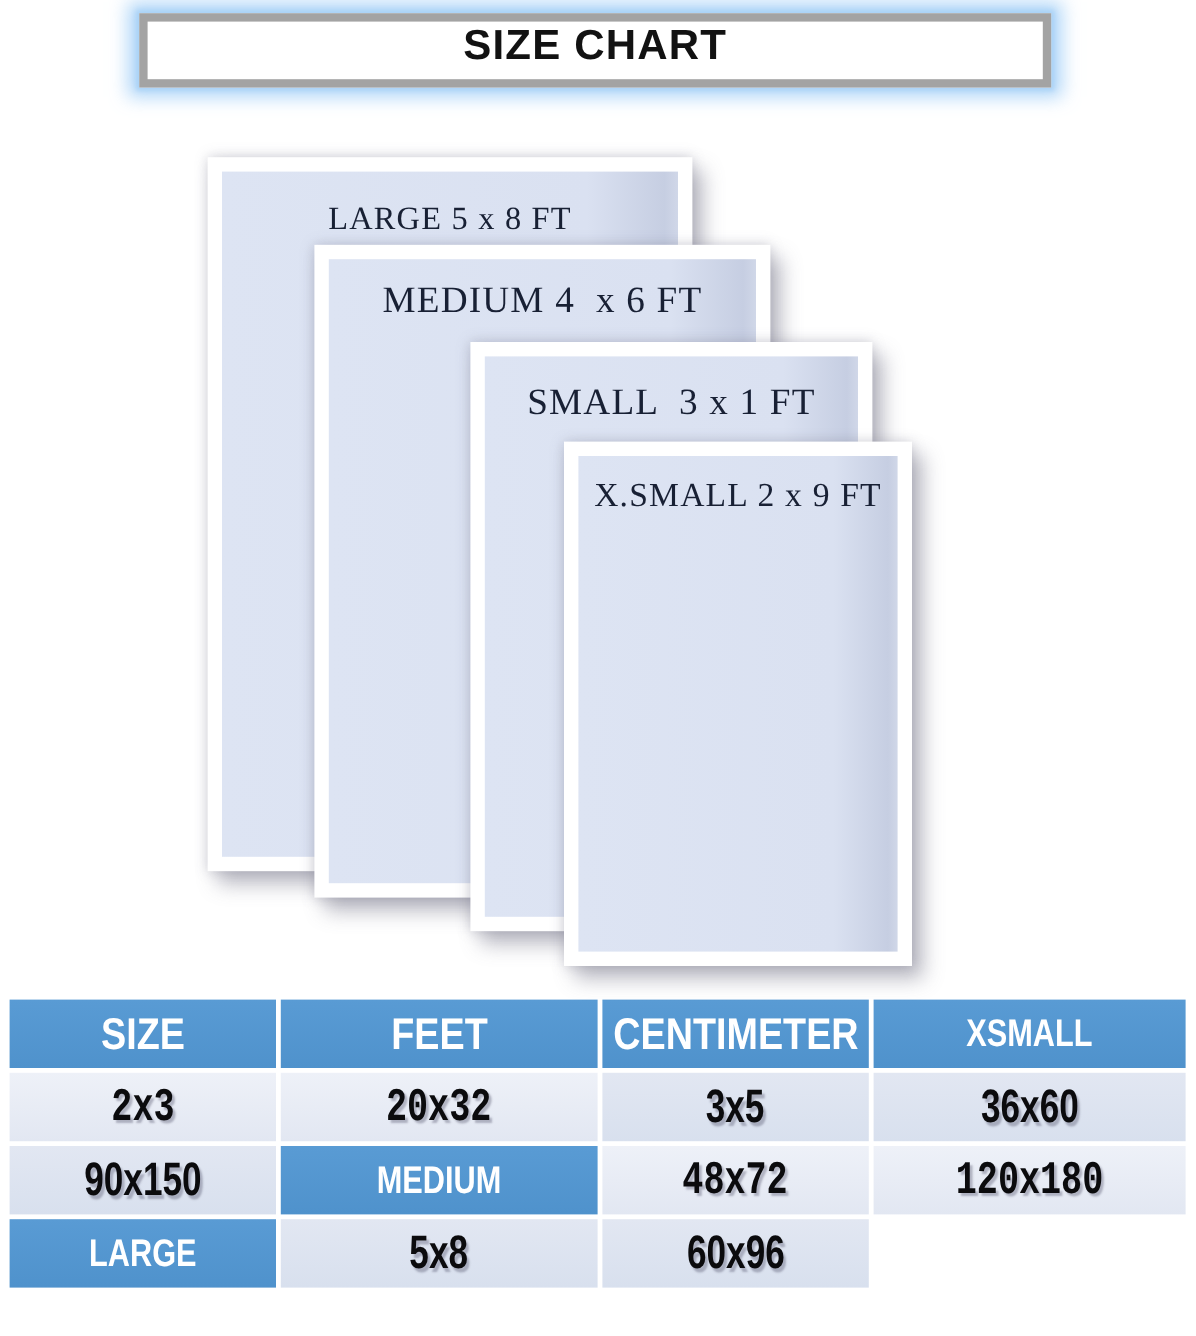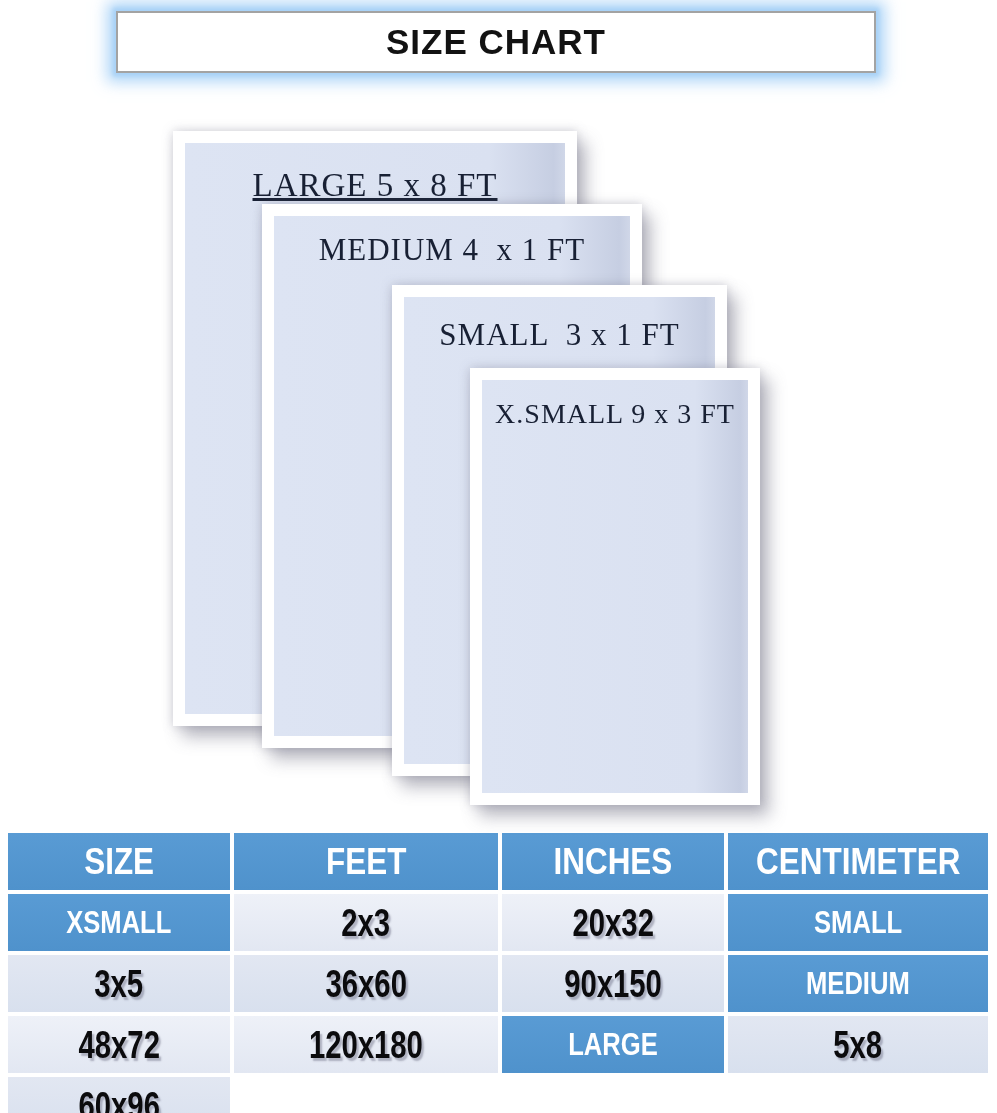--- a/index.html
+++ b/index.html
@@ -4,23 +4,23 @@
 <style>
   html,body{margin:0;padding:0;background:#ffffff;}
   #canvas{
     position:relative;width:997px;height:1113px;background:#ffffff;
     overflow:hidden;font-family:"Liberation Sans",sans-serif;
   }
 
   
   .banner{
     position:absolute;left:116px;top:11px;width:760px;height:62px;
-    background:#ffffff;border:2px solid #a3a3a3;box-sizing:border-box;
+    background:#ffffff;border:7px solid #a3a3a3;box-sizing:border-box;
     box-shadow:0 0 4px 3px #a9d2f6, 0 0 14px 9px rgba(150,200,245,0.75);
-    display:flex;align-items:center;justify-content:center;
+    display:flex;justify-content:center;
   }
   .banner-title{
     font-size:35px;font-weight:bold;color:#121212;letter-spacing:1px;
   }
 
   
   .rug{
     position:absolute;background:#ffffff;
     box-shadow:0 0 10px rgba(120,120,140,0.35), 9px 11px 16px rgba(105,105,125,0.45);
   }
@@ -30,36 +30,36 @@
   }
   .rug-label{
     position:absolute;left:0;width:100%;text-align:center;
     font-family:"Liberation Serif",serif;color:#182034;
     letter-spacing:1px;white-space:pre;
   }
   #rug-large  {left:173px;top:131px;width:404px;height:595px;z-index:1;}
   #rug-medium {left:262px;top:204px;width:380px;height:544px;z-index:2;}
   #rug-small  {left:392px;top:285px;width:335px;height:491px;z-index:3;}
   #rug-xsmall {left:470px;top:368px;width:290px;height:437px;z-index:4;}
-  #rug-large  .rug-label{top:24px;font-size:33px;text-decoration:underline;}
+  #rug-large  .rug-label{top:24px;font-size:27px;}
   #rug-medium .rug-label{top:16px;font-size:31px;}
   #rug-small  .rug-label{top:20px;font-size:31px;}
   #rug-xsmall .rug-label{top:18px;font-size:28px;}
 
   
   .size-table{
     position:absolute;left:8px;top:805px;width:796px;height:301px;
     display:grid;
     grid-template-columns:222px 264px 222px 260px;
     grid-template-rows:57px 57px 57px 57px 57px;
     gap:4px;background:#ffffff;margin-top:28px;
   }
   .cell{display:flex;align-items:center;justify-content:center;overflow:hidden;}
   .blue{background:linear-gradient(180deg,#599bd4 0%,#4f92cc 100%);}
-  .light-a{background:linear-gradient(180deg,#eef1f8 0%,#e2e7f2 100%);}
+  .light-a{background:linear-gradient(180deg,#eef1f8 0%,#e2e7f2 100%);font-family:Liberation Mono, monospace;}
   .light-b{background:linear-gradient(180deg,#e2e7f2 0%,#d8e0ee 100%);}
   .th{color:#ffffff;font-size:37px;font-weight:bold;}
   .rowlabel{color:#ffffff;font-size:32px;font-weight:bold;}
   .val{color:#0b0b0d;font-size:39px;font-weight:bold;
        text-shadow:3px 3px 2px rgba(70,70,95,0.35);}
   .cond-85{display:inline-block;transform:scaleX(0.85);}
   .cond-80{display:inline-block;transform:scaleX(0.80);}
   .cond-75{display:inline-block;transform:scaleX(0.75);}
 </style>
 </head>
@@ -72,63 +72,57 @@
   </div>
 
   <div>
     <div class="rug" id="rug-large">
       <div class="rug-inner">
         <div class="rug-label">LARGE 5 x 8 FT</div>
       </div>
     </div>
     <div class="rug" id="rug-medium">
       <div class="rug-inner">
-        <div class="rug-label">MEDIUM 4  x 1 FT</div>
+        <div class="rug-label">MEDIUM 4  x 6 FT</div>
       </div>
     </div>
     <div class="rug" id="rug-small">
       <div class="rug-inner">
         <div class="rug-label">SMALL  3 x 1 FT</div>
       </div>
     </div>
     <div class="rug" id="rug-xsmall">
       <div class="rug-inner">
-        <div class="rug-label">X.SMALL 9 x 3 FT</div>
+        <div class="rug-label">X.SMALL 2 x 9 FT</div>
       </div>
     </div>
   </div>
 
   <div class="size-table">
 
     <div class="cell blue">
       <span class="th cond-85">SIZE</span>
     </div>
     <div class="cell blue">
       <span class="th cond-85">FEET</span>
-    </div>
-    <div class="cell blue">
-      <span class="th cond-85">INCHES</span>
     </div>
     <div class="cell blue">
       <span class="th cond-85">CENTIMETER</span>
     </div>
 
     <div class="cell blue">
       <span class="rowlabel cond-80">XSMALL</span>
     </div>
     <div class="cell light-a">
       <span class="val cond-75">2x3</span>
     </div>
     <div class="cell light-a">
       <span class="val cond-75">20x32</span>
     </div>
 
-    <div class="cell blue">
-      <span class="rowlabel cond-80">SMALL</span>
-    </div>
     <div class="cell light-b">
       <span class="val cond-75">3x5</span>
     </div>
     <div class="cell light-b">
       <span class="val cond-75">36x60</span>
     </div>
     <div class="cell light-b">
       <span class="val cond-75">90x150</span>
     </div>
 

